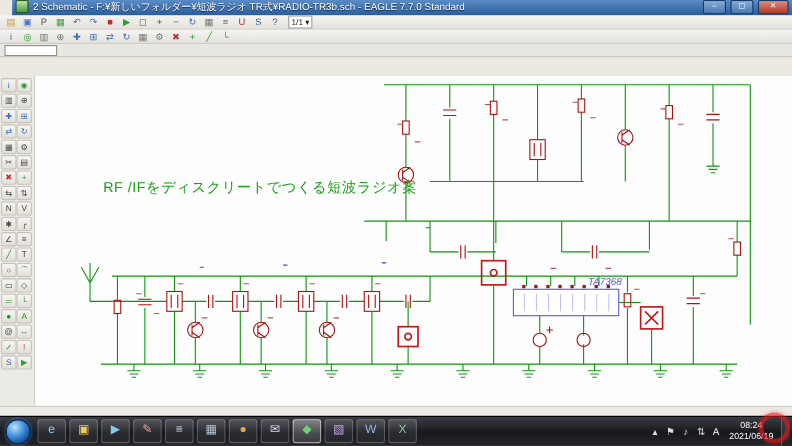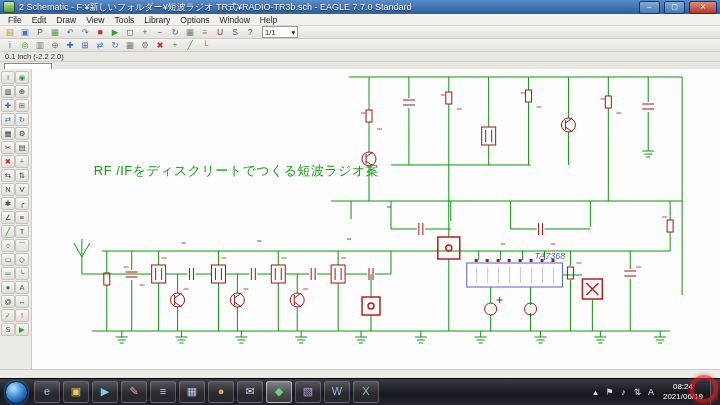--- a/index.html
+++ b/index.html
@@ -1,35 +1,35 @@
 <!DOCTYPE html>
 <html><head>
 <meta charset="utf-8">
 <style>
   html,body{margin:0;padding:0;width:720px;height:405px;overflow:hidden;
     font-family:"Liberation Sans",sans-serif;background:#000;}
   .window{position:absolute;left:0;top:0;width:720px;height:378px;background:#ece9e2;}
   
-  .titlebar{height:14px;background:linear-gradient(#5a8cc8,#2c5d9b);display:flex;align-items:center;
-    padding:0 3px;gap:4px;}
+  .titlebar{height:14px;background:linear-gradient(#5a8cc8,#2c5d9b);display:flex;align-items:flex-start;
+    padding:0 3px;gap:4px;margin-left:11px;}
   .app-icon{width:10px;height:10px;background:linear-gradient(#bfe6a8,#4f9b3c);border:1px solid #2c5a22;
     border-radius:2px;flex:none;}
   .title-text{flex:1;color:#fff;font-size:9px;white-space:nowrap;overflow:hidden;text-shadow:0 1px 1px #123;}
   .wbtn{width:19px;height:11px;border:1px solid #163a66;border-radius:2px;color:#fff;font-size:7px;
     line-height:10px;text-align:center;background:linear-gradient(#86abd8,#4a79b0);}
   .wbtn.close{width:26px;background:linear-gradient(#e08a78,#b03a2a);}
   
   .menubar{height:11px;background:#f2f1ee;border-bottom:1px solid #d8d5ce;display:flex;align-items:center;padding-left:3px;}
   .menu-item{font-size:8.5px;color:#222;padding:0 5px;}
   
   .toolbar{height:12px;background:linear-gradient(#f5f4f1,#e4e2dc);border-bottom:1px solid #cfccc4;
     display:flex;align-items:center;padding:0 3px;gap:1px;}
   .tbtn{width:14px;height:11px;font-size:8.5px;line-height:11px;text-align:center;color:#555;border-radius:2px;}
   .sheet-combo{display:flex;align-items:center;height:10px;background:#fff;border:1px solid #9a9a9a;
-    font-size:7.5px;padding:0 2px;margin:0 4px;gap:16px;color:#222;}
+    font-size:7.5px;padding:0 2px;margin:0 4px;gap:2px;color:#222;}
   
   .coordbar{height:9px;background:#e9e7e1;border-bottom:1px solid #d0cdc6;display:flex;align-items:center;
     padding-left:5px;font-size:7.5px;color:#333;}
   .cmdrow{height:11px;background:#e9e7e1;border-bottom:1px solid #c8c5be;display:flex;align-items:center;padding-left:4px;}
   .cmd-input{width:44px;height:8px;border:1px solid #8a8a8a;background:#fff;font-size:7px;padding:0 1px;}
   
   .main{position:absolute;top:69px;bottom:8px;left:0;right:0;display:flex;}
   .palette{width:30px;background:#eceae5;border-right:1px solid #d0cdc6;display:grid;
     grid-template-columns:13px 13px;align-content:start;gap:1px;padding:2px 0 0 1px;}
   .ptool{width:12px;height:11px;font-size:7.5px;line-height:11px;text-align:center;color:#444;
@@ -64,31 +64,20 @@
 <div class="window">
 
   <div class="titlebar">
     <div class="app-icon"></div>
     <div class="title-text">2 Schematic - F:¥新しいフォルダー¥短波ラジオ TR式¥RADIO-TR3b.sch - EAGLE 7.7.0 Standard</div>
     <div class="wbtn">–</div>
     <div class="wbtn">▢</div>
     <div class="wbtn close">✕</div>
   </div>
 
-  <div class="menubar">
-      <span class="menu-item">File</span>
-      <span class="menu-item">Edit</span>
-      <span class="menu-item">Draw</span>
-      <span class="menu-item">View</span>
-      <span class="menu-item">Tools</span>
-      <span class="menu-item">Library</span>
-      <span class="menu-item">Options</span>
-      <span class="menu-item">Window</span>
-      <span class="menu-item">Help</span>
-    </div>
 
   <div class="toolbar">
     <div class="icons" style="display:flex;gap:1px;">
         <div class="tbtn" style="color: rgb(199, 154, 51);">▤</div>
         <div class="tbtn" style="color: rgb(74, 118, 200);">▣</div>
         <div class="tbtn" style="color: rgb(85, 85, 85);">P</div>
         <div class="tbtn" style="color: rgb(74, 158, 74);">▦</div>
         <div class="tbtn" style="color: rgb(58, 111, 184);">↶</div>
         <div class="tbtn" style="color: rgb(58, 111, 184);">↷</div>
         <div class="tbtn" style="color: rgb(192, 48, 48);">■</div>
@@ -121,23 +110,20 @@
         <div class="tbtn" style="color: rgb(58, 111, 184);">↻</div>
         <div class="tbtn" style="color: rgb(119, 119, 119);">▦</div>
         <div class="tbtn" style="color: rgb(119, 119, 119);">⚙</div>
         <div class="tbtn" style="color: rgb(192, 48, 48);">✖</div>
         <div class="tbtn" style="color: rgb(47, 158, 47);">+</div>
         <div class="tbtn" style="color: rgb(47, 158, 47);">╱</div>
         <div class="tbtn" style="color: rgb(47, 158, 47);">└</div>
       </div>
   </div>
 
-  <div class="coordbar">
-    <span>0.1 inch (-2.2 2.0)</span>
-  </div>
   <div class="cmdrow">
     <input class="cmd-input" style="">
   </div>
 
   <div class="main">
     <div class="palette">
         <div class="ptool" style="color: rgb(47, 111, 191);">i</div>
         <div class="ptool" style="color: rgb(47, 158, 47);">◉</div>
         <div class="ptool" style="color: rgb(68, 68, 68);">▥</div>
         <div class="ptool" style="color: rgb(68, 68, 68);">⊕</div>

